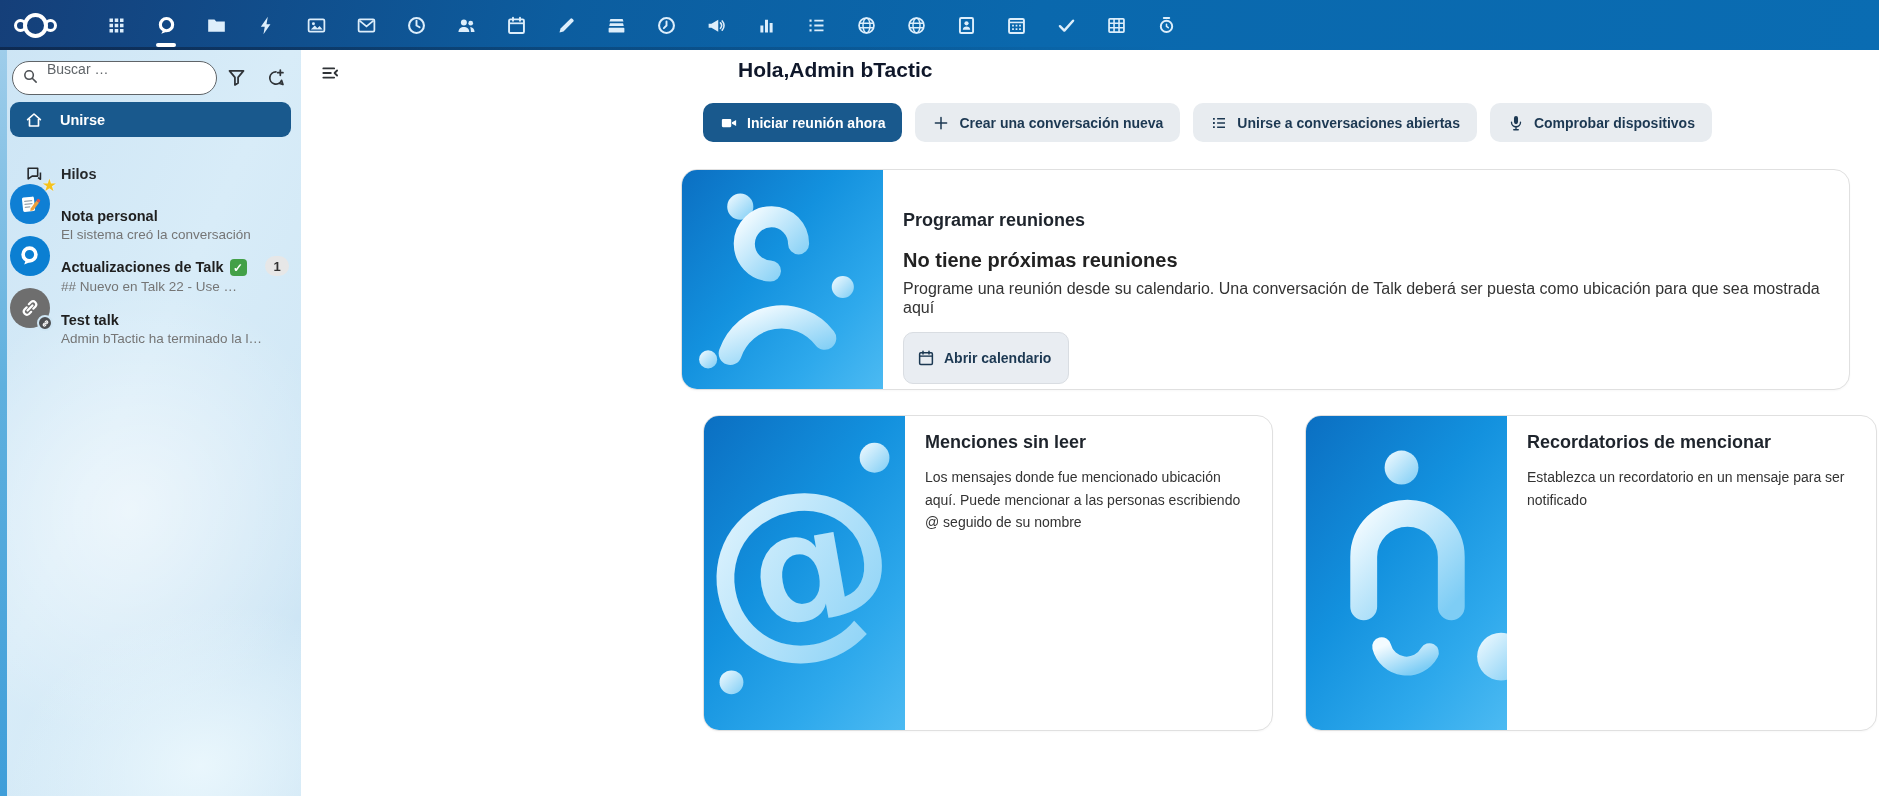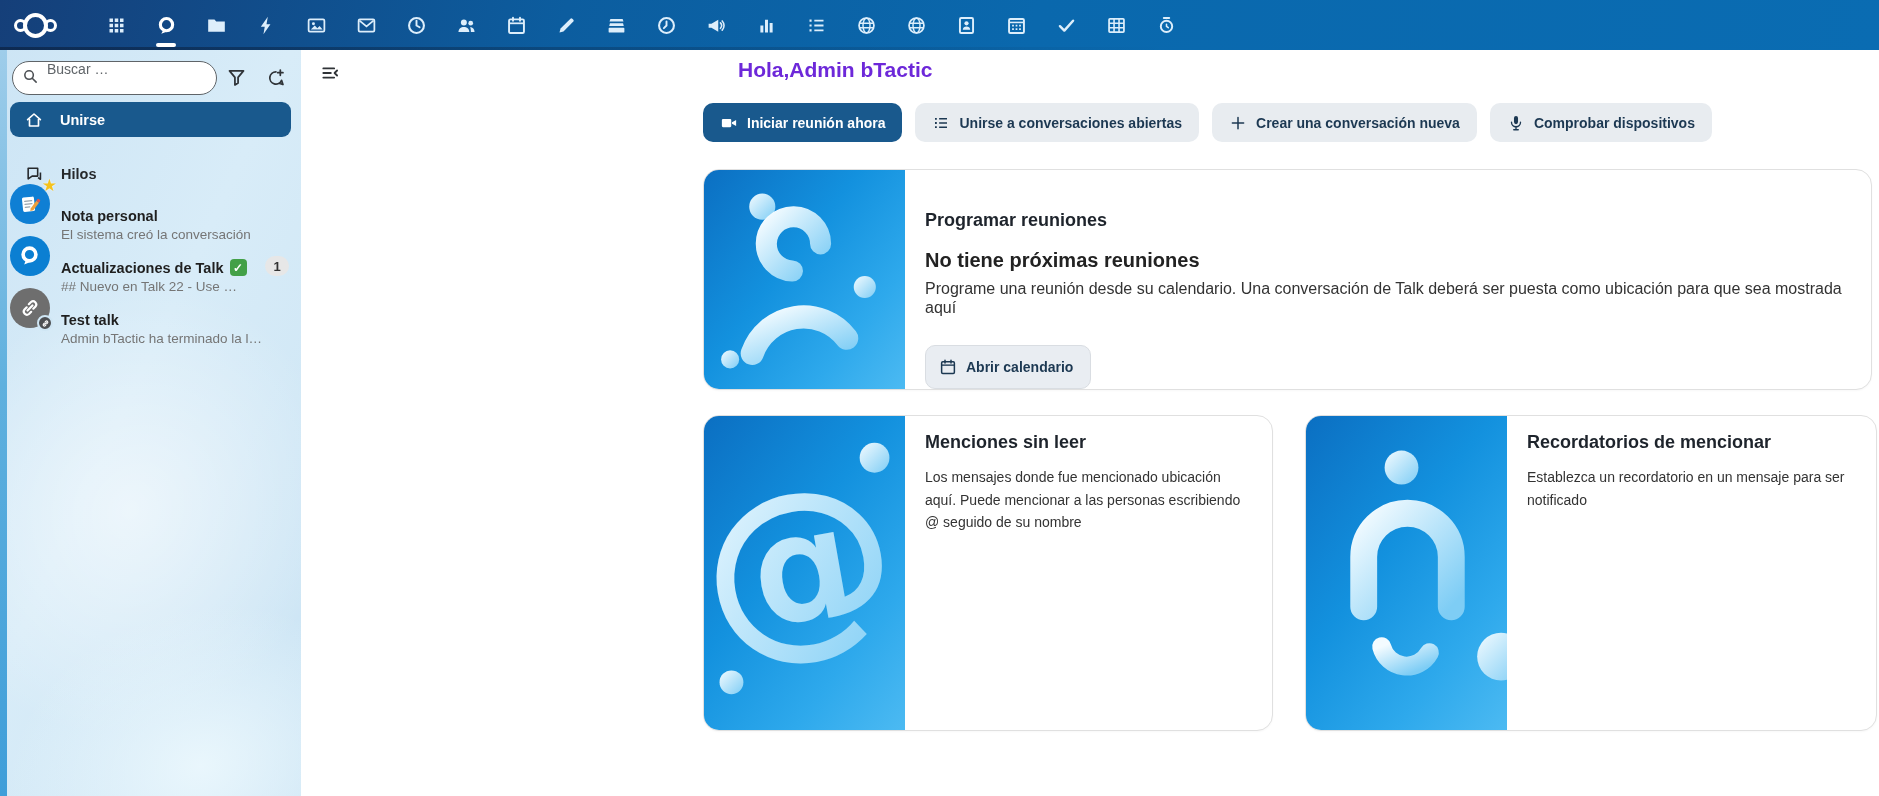--- a/index.html
+++ b/index.html
@@ -62,59 +62,59 @@
   .av-note { background:#0f7fd4; }
   .av-talk { background:#0b7fd2; }
   .av-link { background:#6e6e6e; }
   .fav-star { position:absolute; top:-7px; right:-7px; font-size:17px; color:#f4c21d;
     text-shadow:0 0 2px rgba(255,255,255,.8); line-height:1; }
   .link-badge { position:absolute; right:-3px; bottom:-3px; width:16px; height:16px; border-radius:50%;
     background:#4d4f52; border:2px solid #cfe6f4; display:flex; align-items:center; justify-content:center; }
   .link-badge svg { width:9px; height:9px; }
   .conv-texts { min-width:0; flex:1; }
   .conv-title { font-size:14.5px; font-weight:700; color:#1f1f1f; white-space:nowrap; overflow:hidden;
-    display:flex; align-items:flex-end; gap:6px;margin-top:41px; }
+    display:flex; align-items:flex-start; gap:6px;margin-top:41px; }
   .conv-sub { font-size:13.5px; color:#757575; white-space:nowrap; overflow:hidden; margin-top:3px; }
   .check-badge { display:inline-flex; width:17px; height:17px; border-radius:4px; background:#43a047;
     color:#fff; font-size:12px; font-weight:700; align-items:center; justify-content:center; flex:0 0 17px; }
   .unread-badge { margin-left:auto; background:#e7e7e7; color:#333; border-radius:10px; min-width:24px;
     height:20px; font-size:13px; font-weight:700; display:flex; align-items:center; justify-content:center;
     padding:0 7px; align-self:flex-end; margin-bottom:6px; }
 
   
   .main { position:absolute; left:301px; top:50px; right:0; bottom:0; background:#fff; }
   .collapse-btn { position:absolute; left:13px; top:7px; width:32px; height:32px; display:flex;
     align-items:center; justify-content:center; color:#2f3337; cursor:pointer; border-radius:8px; }
   .collapse-btn svg { width:20px; height:20px; }
-  .greeting { position:absolute; left:437px; top:8px; font-size:21px; font-weight:700; color:#6d28d9;text-align:center; }
+  .greeting { position:absolute; left:437px; top:8px; font-size:21px; font-weight:700; color:#0f172a;text-align:center; }
 
   .actions { position:absolute; left:402px; top:53px; display:flex; gap:13px; }
   .btn { height:39px; border:none; border-radius:10px; display:inline-flex; align-items:center; gap:9px;
     padding:0 17px; font-size:14px; font-weight:700; cursor:pointer; font-family:"Liberation Sans", sans-serif; }
   .btn svg { width:18px; height:18px; }
   .btn-primary { background:#19598d; color:#fff; }
   .btn-secondary { background:#e8ecf0; color:#1c3852; }
 
   .card { position:absolute; background:#fff; border:1px solid #e0e0e0; border-radius:16px;
     overflow:hidden; display:flex; box-shadow:0 1px 2px rgba(0,0,0,.03); }
-  .card-meetings { left:402px; top:119px; width:1169px; height:221px; }
+  .card-meetings { left:380px; top:119px; width:1169px; height:221px; }
   .card-mentions { left:402px; top:365px; width:570px; height:316px; }
   .card-reminders { left:1004px; top:365px; width:572px; height:316px; }
   .card-img { flex:0 0 201px; position:relative;
     background:linear-gradient(128deg,#0b6fc2 0%,#1391de 42%,#2ea9ec 75%,#4cbaf2 100%); }
   .card-img svg { position:absolute; inset:0; width:100%; height:100%; }
   .card-body { flex:1; min-width:0; }
   .card-meetings .card-body { padding:40px 26px 0 20px; }
   .card-mentions .card-body, .card-reminders .card-body { padding:16px 24px 0 20px; }
   .card-title { font-size:18px; font-weight:700; color:#1e242c; }
   .card-empty { font-size:20px; font-weight:700; color:#222; margin-top:18px; }
   .card-text { font-size:16px; color:#333; margin-top:7px; line-height:19px; }
   .card-text-wide { max-width:940px; }
   .card-text-block { font-size:14px; color:#333; margin-top:13px; line-height:22.5px; max-width:352px; }
-  .btn-calendar { margin-top:28px; height:44px; background:#e9edf2; border:1px solid #d9dde2;
+  .btn-calendar { margin-top:15px; height:52px; background:#e9edf2; border:1px solid #d9dde2;
     color:#1c3852;padding-left:13px; }
 
   [data-interactable="true"] { cursor:pointer; }
 </style>
 </head>
 <body>
 
 <div class="screen" data-interactable="false">
 
   <div class="topbar" data-interactable="false">
@@ -382,30 +382,30 @@
     <div class="actions" data-interactable="false">
       <button class="btn btn-primary" data-interactable="true">
         <svg viewBox="0 0 24 24" data-interactable="false">
             <rect x="2.5" y="6.5" width="12.5" height="11" rx="1.5" fill="currentColor"></rect>
             <path d="M16 11l5.5-3v8L16 13z" fill="currentColor"></path>
           </svg>
         <span data-interactable="false">Iniciar reunión ahora</span>
       </button>
       <button class="btn btn-secondary" data-interactable="true">
         <svg viewBox="0 0 24 24" data-interactable="false">
+            <path d="M12 4.5v15M4.5 12h15" stroke="currentColor" stroke-width="2" stroke-linecap="round"></path>
+          </svg>
+        <span data-interactable="false">Crear una conversación nueva</span>
+      </button>
+      <button class="btn btn-secondary" data-interactable="true">
+        <svg viewBox="0 0 24 24" data-interactable="false">
             <path fill="currentColor" d="M4 5.2h2.4v2.4H4zM4 10.8h2.4v2.4H4zM4 16.4h2.4v2.4H4z"></path>
             <path d="M9.5 6.4H20M9.5 12H20M9.5 17.6H20" stroke="currentColor" stroke-width="2"></path>
           </svg>
         <span data-interactable="false">Unirse a conversaciones abiertas</span>
-      </button>
-      <button class="btn btn-secondary" data-interactable="true">
-        <svg viewBox="0 0 24 24" data-interactable="false">
-            <path d="M12 4.5v15M4.5 12h15" stroke="currentColor" stroke-width="2" stroke-linecap="round"></path>
-          </svg>
-        <span data-interactable="false">Crear una conversación nueva</span>
       </button>
       <button class="btn btn-secondary" data-interactable="true">
         <svg viewBox="0 0 24 24" data-interactable="false">
             <rect x="9.3" y="2.5" width="5.4" height="11" rx="2.7" fill="currentColor"></rect>
             <path d="M6 11a6 6 0 0 0 12 0" fill="none" stroke="currentColor" stroke-width="1.8" stroke-linecap="round"></path>
             <path d="M12 17v4M9 21h6" stroke="currentColor" stroke-width="1.8" stroke-linecap="round"></path>
           </svg>
         <span data-interactable="false">Comprobar dispositivos</span>
       </button>
     </div>

